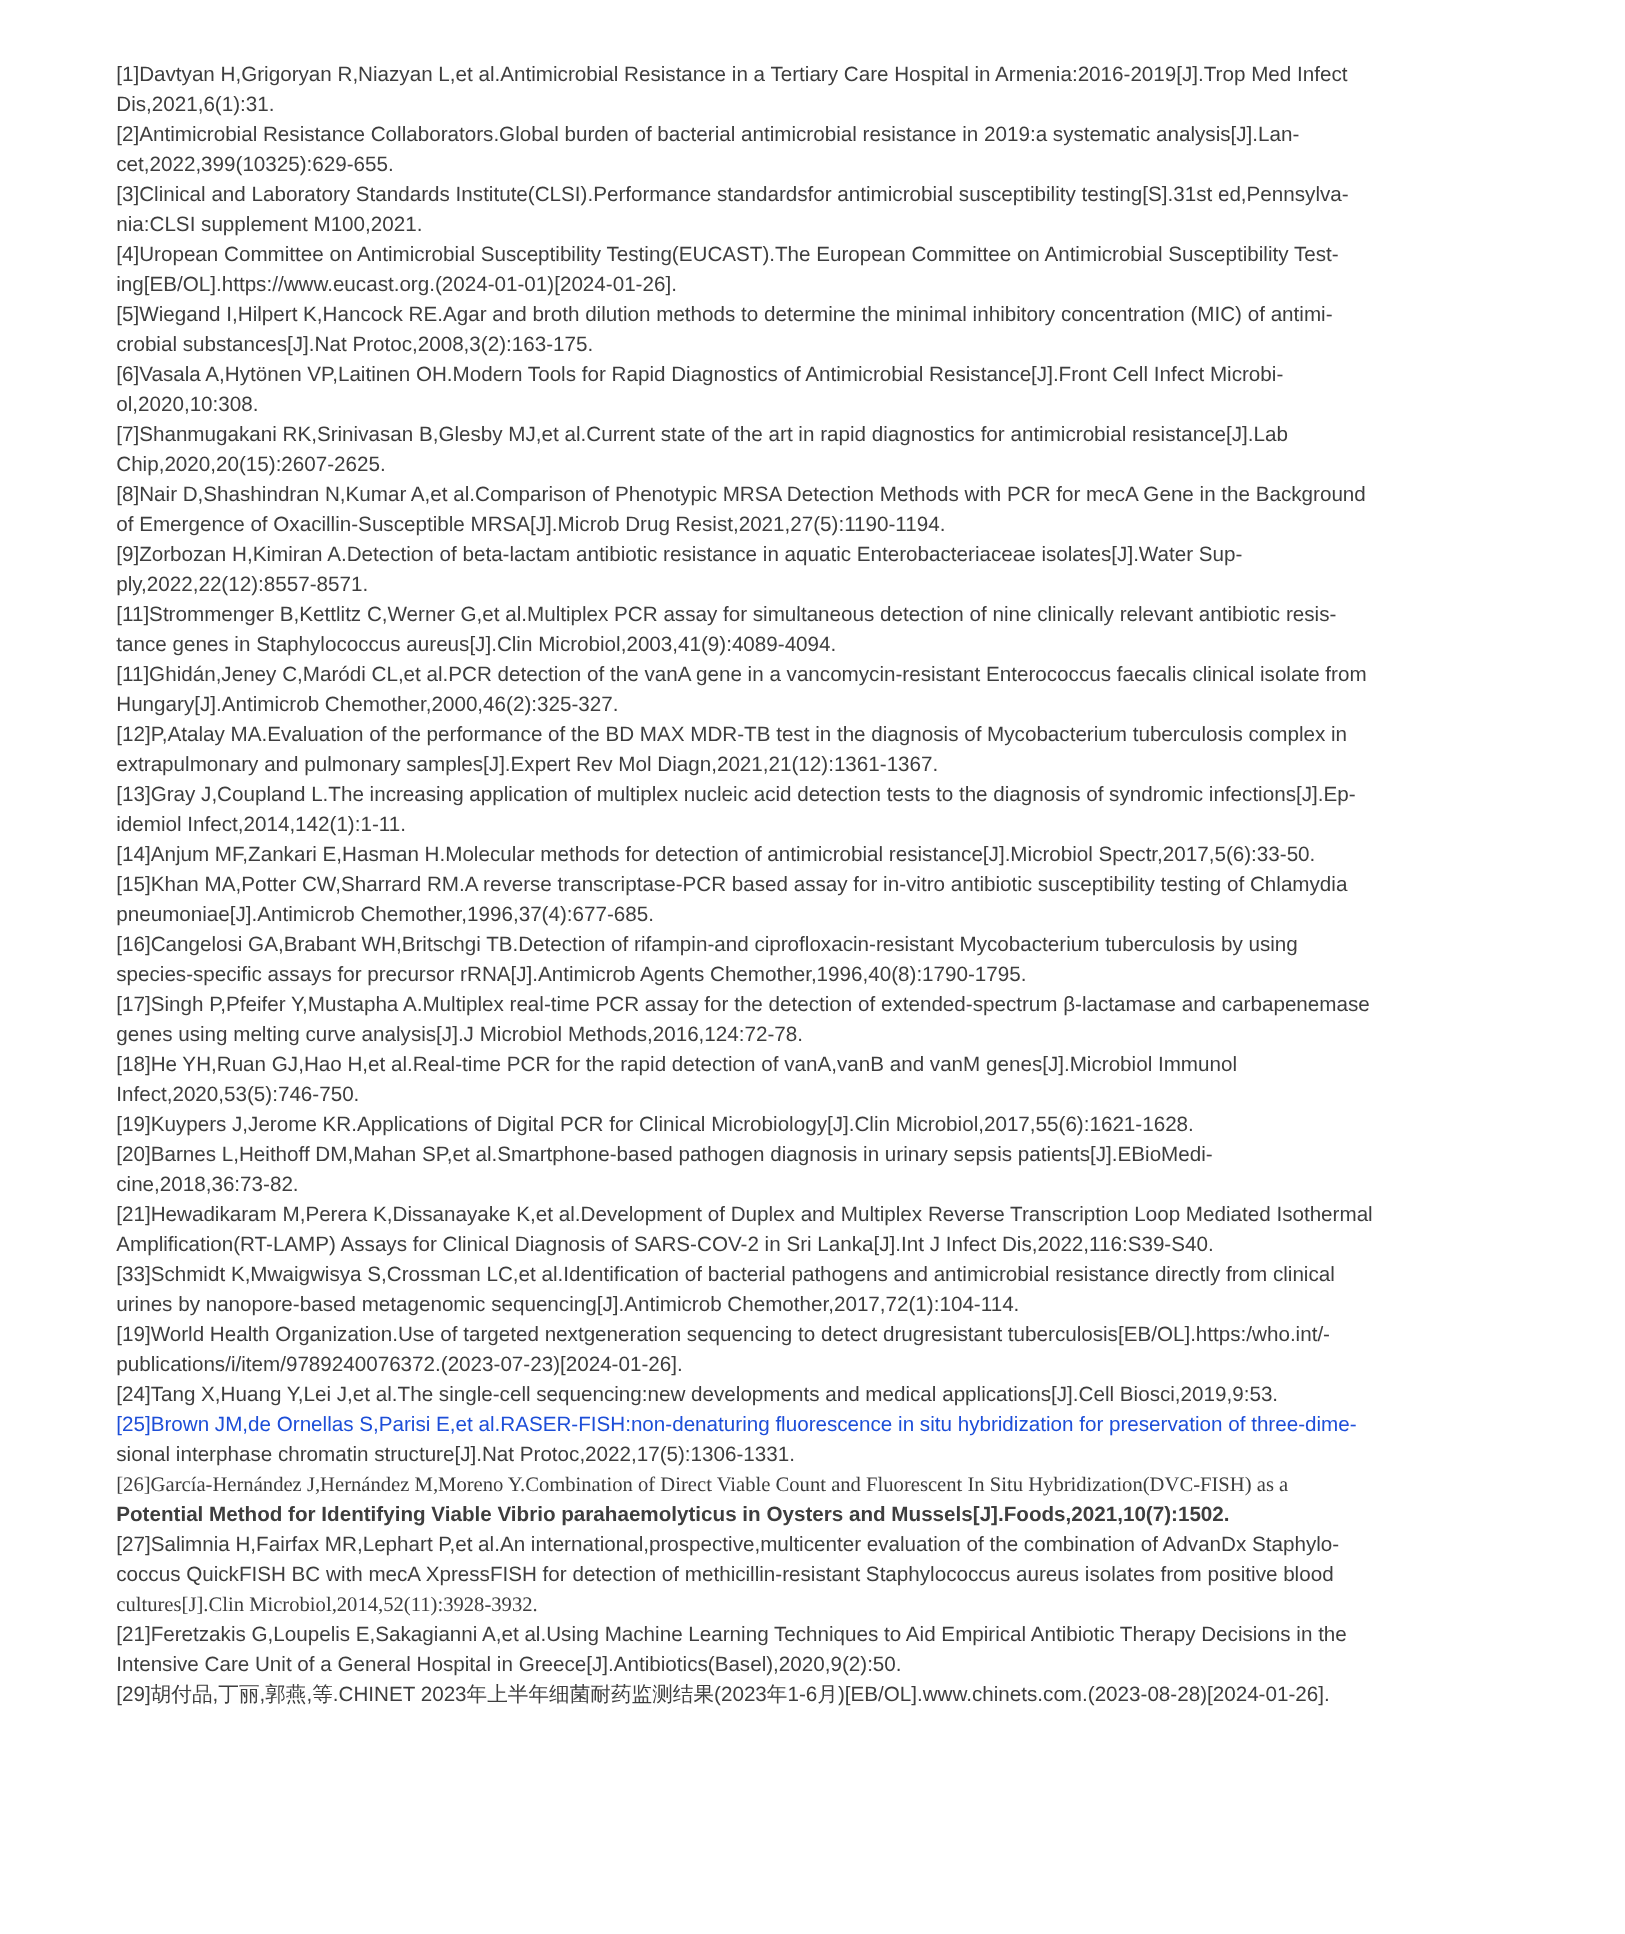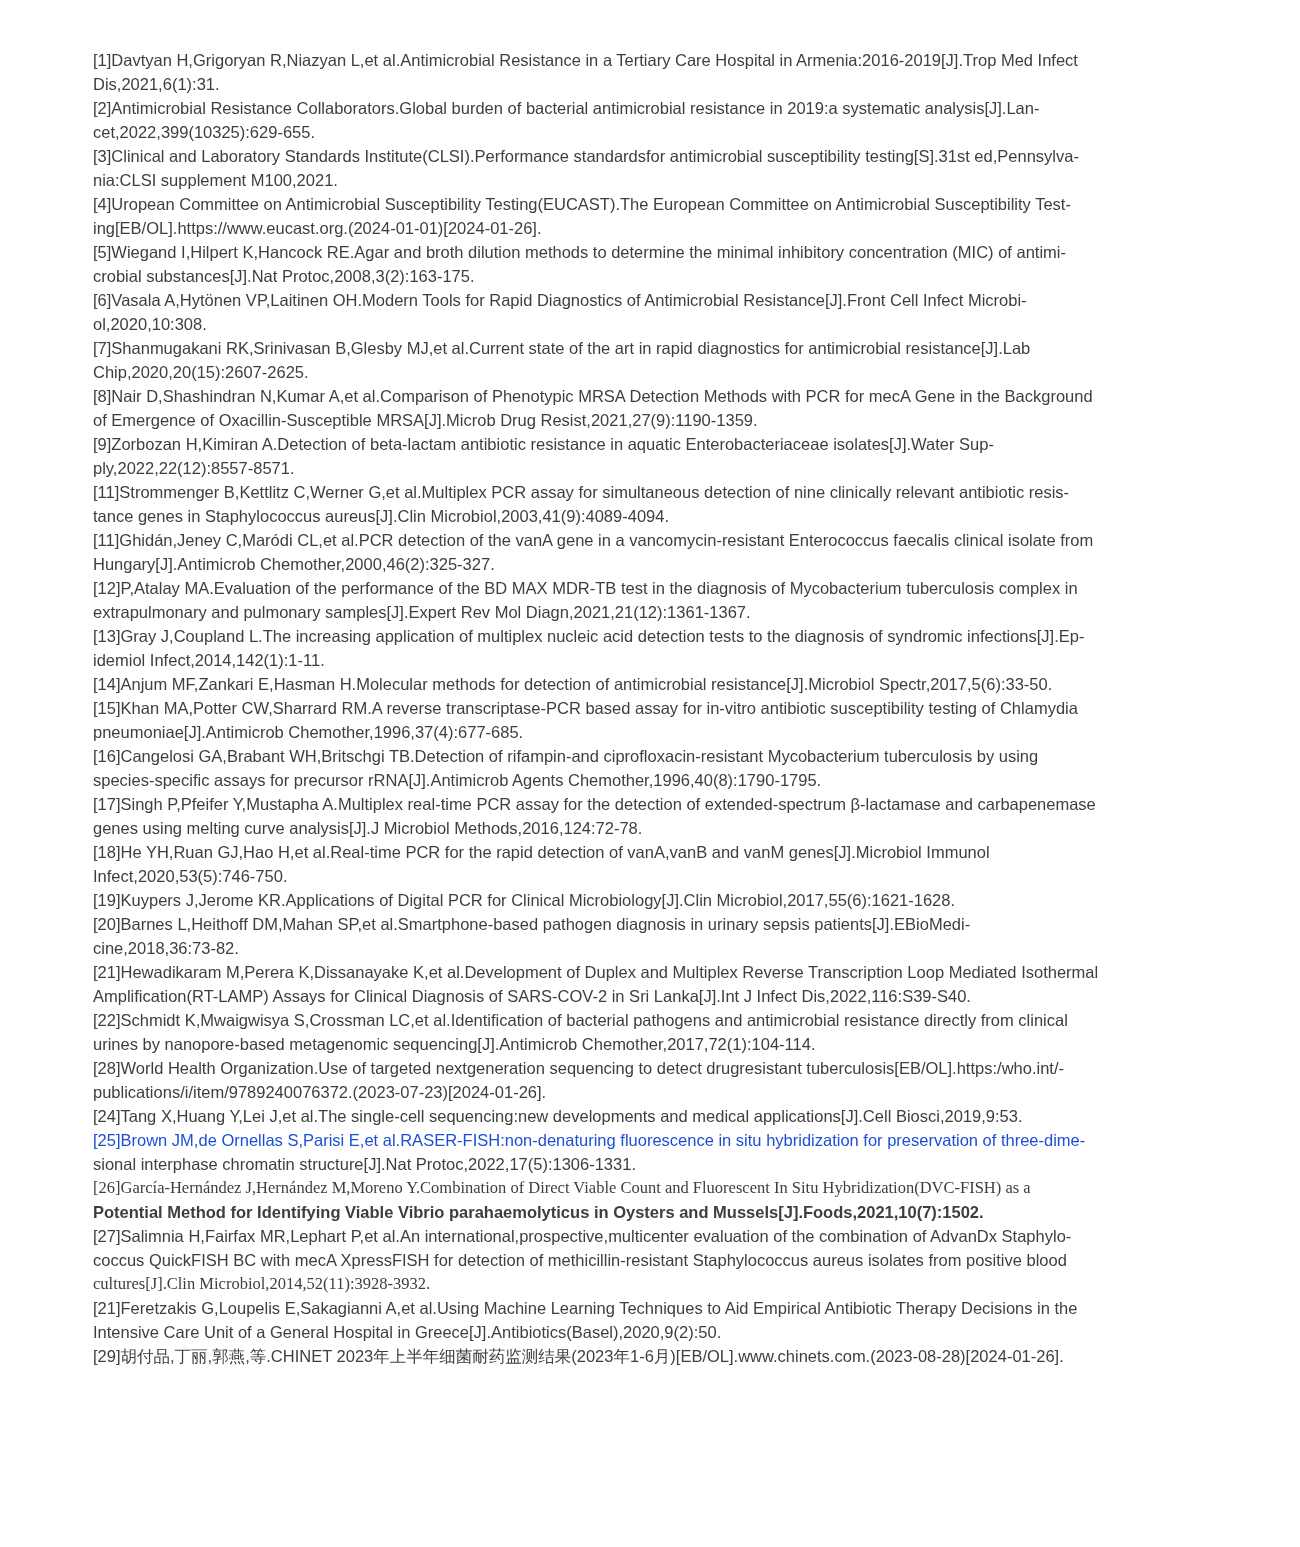--- a/index.html
+++ b/index.html
@@ -64,21 +64,21 @@
       <div class="ref-item">
         <div class="ref-line" style="color: rgb(62, 62, 62);">[6]Vasala A,Hytönen VP,Laitinen OH.Modern Tools for Rapid Diagnostics of Antimicrobial Resistance[J].Front Cell Infect Microbi-</div>
         <div class="ref-line" style="color: rgb(62, 62, 62);">ol,2020,10:308.</div>
       </div>
       <div class="ref-item">
         <div class="ref-line" style="color: rgb(62, 62, 62);">[7]Shanmugakani RK,Srinivasan B,Glesby MJ,et al.Current state of the art in rapid diagnostics for antimicrobial resistance[J].Lab</div>
         <div class="ref-line" style="color: rgb(62, 62, 62);">Chip,2020,20(15):2607-2625.</div>
       </div>
       <div class="ref-item">
         <div class="ref-line" style="color: rgb(62, 62, 62);">[8]Nair D,Shashindran N,Kumar A,et al.Comparison of Phenotypic MRSA Detection Methods with PCR for mecA Gene in the Background</div>
-        <div class="ref-line" style="color: rgb(62, 62, 62);">of Emergence of Oxacillin-Susceptible MRSA[J].Microb Drug Resist,2021,27(9):1190-1359.</div>
+        <div class="ref-line" style="color: rgb(62, 62, 62);">of Emergence of Oxacillin-Susceptible MRSA[J].Microb Drug Resist,2021,27(5):1190-1194.</div>
       </div>
       <div class="ref-item">
         <div class="ref-line" style="color: rgb(62, 62, 62);">[9]Zorbozan H,Kimiran A.Detection of beta-lactam antibiotic resistance in aquatic Enterobacteriaceae isolates[J].Water Sup-</div>
         <div class="ref-line" style="color: rgb(62, 62, 62);">ply,2022,22(12):8557-8571.</div>
       </div>
       <div class="ref-item">
         <div class="ref-line" style="color: rgb(62, 62, 62);">[11]Strommenger B,Kettlitz C,Werner G,et al.Multiplex PCR assay for simultaneous detection of nine clinically relevant antibiotic resis-</div>
         <div class="ref-line" style="color: rgb(62, 62, 62);">tance genes in Staphylococcus aureus[J].Clin Microbiol,2003,41(9):4089-4094.</div>
       </div>
       <div class="ref-item">
@@ -117,25 +117,25 @@
       </div>
       <div class="ref-item">
         <div class="ref-line" style="color: rgb(62, 62, 62);">[20]Barnes L,Heithoff DM,Mahan SP,et al.Smartphone-based pathogen diagnosis in urinary sepsis patients[J].EBioMedi-</div>
         <div class="ref-line" style="color: rgb(62, 62, 62);">cine,2018,36:73-82.</div>
       </div>
       <div class="ref-item">
         <div class="ref-line" style="color: rgb(62, 62, 62);">[21]Hewadikaram M,Perera K,Dissanayake K,et al.Development of Duplex and Multiplex Reverse Transcription Loop Mediated Isothermal</div>
         <div class="ref-line" style="color: rgb(62, 62, 62);">Amplification(RT-LAMP) Assays for Clinical Diagnosis of SARS-COV-2 in Sri Lanka[J].Int J Infect Dis,2022,116:S39-S40.</div>
       </div>
       <div class="ref-item">
-        <div class="ref-line" style="color: rgb(62, 62, 62);">[22]Schmidt K,Mwaigwisya S,Crossman LC,et al.Identification of bacterial pathogens and antimicrobial resistance directly from clinical</div>
+        <div class="ref-line" style="color: rgb(62, 62, 62);">[33]Schmidt K,Mwaigwisya S,Crossman LC,et al.Identification of bacterial pathogens and antimicrobial resistance directly from clinical</div>
         <div class="ref-line" style="color: rgb(62, 62, 62);">urines by nanopore-based metagenomic sequencing[J].Antimicrob Chemother,2017,72(1):104-114.</div>
       </div>
       <div class="ref-item">
-        <div class="ref-line" style="color: rgb(62, 62, 62);">[28]World Health Organization.Use of targeted nextgeneration sequencing to detect drugresistant tuberculosis[EB/OL].https:/who.int/-</div>
+        <div class="ref-line" style="color: rgb(62, 62, 62);">[19]World Health Organization.Use of targeted nextgeneration sequencing to detect drugresistant tuberculosis[EB/OL].https:/who.int/-</div>
         <div class="ref-line" style="color: rgb(62, 62, 62);">publications/i/item/9789240076372.(2023-07-23)[2024-01-26].</div>
       </div>
       <div class="ref-item">
         <div class="ref-line" style="color: rgb(62, 62, 62);">[24]Tang X,Huang Y,Lei J,et al.The single-cell sequencing:new developments and medical applications[J].Cell Biosci,2019,9:53.</div>
       </div>
       <div class="ref-item">
         <div class="ref-line" style="color: #1d4ed8;">[25]Brown JM,de Ornellas S,Parisi E,et al.RASER-FISH:non-denaturing fluorescence in situ hybridization for preservation of three-dime-</div>
         <div class="ref-line" style="color: rgb(62, 62, 62);">sional interphase chromatin structure[J].Nat Protoc,2022,17(5):1306-1331.</div>
       </div>
       <div class="ref-item">

